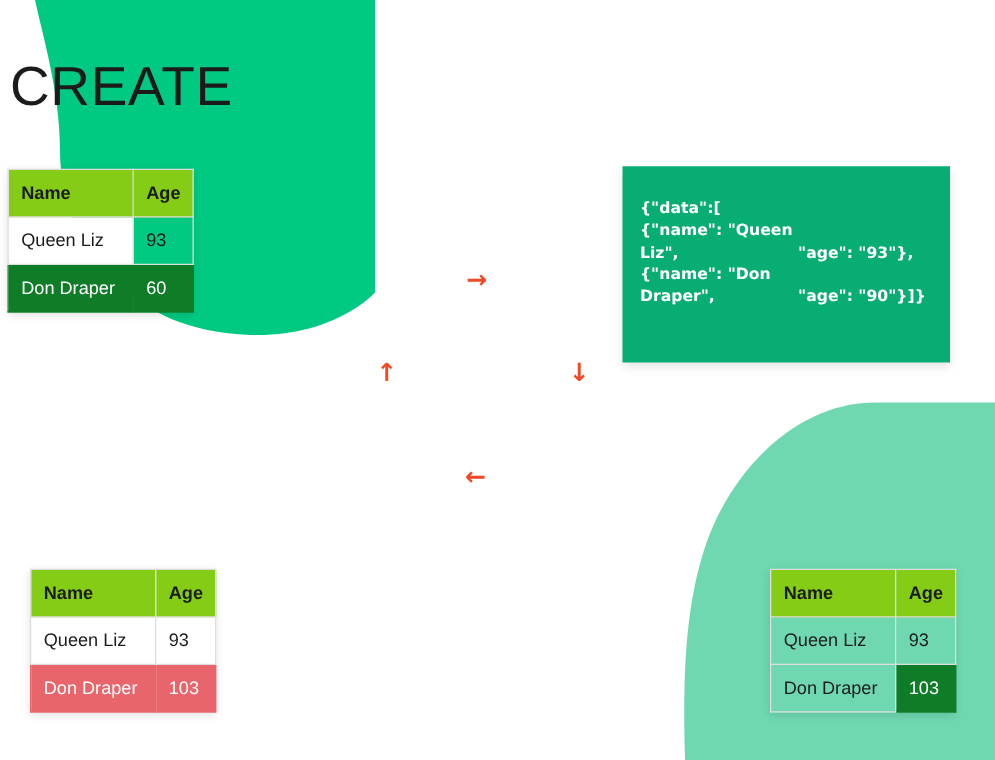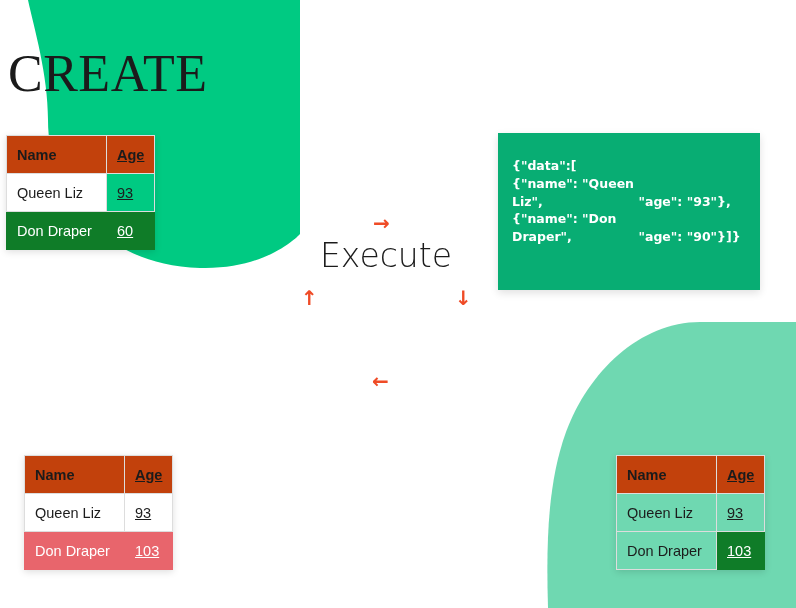--- a/index.html
+++ b/index.html
@@ -29,23 +29,23 @@
     position: absolute;
     left: 0; top: 0;
     width: 796px;
     height: 608px;
     pointer-events: none;
   }
 
   
   .heading {
     position: absolute;
-    font-family: Liberation Serif, serif;
+    font-family: Liberation Sans, sans-serif;
     font-weight: 300;
-    font-size: 52px;
+    font-size: 44px;
     line-height: 1;
     letter-spacing: 0.5px;
     color: #1b1b1b;
     white-space: nowrap;
   }
   #h-create { left: 8px;  top: 48px; }
   #h-read   { left: 644px; top: 48px; }
   #h-delete { left: 18px; top: 366px; }
   #h-update { left: 588px; top: 366px; }
 
@@ -60,28 +60,28 @@
   .crud-table th,
   .crud-table td {
     border: 1px solid #dddddd;
     padding: 0 10px;
     height: 38px;
     text-align: left;
     font-weight: normal;
     box-sizing: border-box;
   }
   .crud-table th {
-    background: #c2410c;
+    background: #84cc16;
     font-weight: bold;
     color: #1b1b1b;
     font-size: 14.5px;
   }
   .crud-table td.c-name { width: 96px; }
   .crud-table td.c-age,
-  .crud-table th.c-age { width: 44px; text-decoration: underline; }
+  .crud-table th.c-age { width: 44px; }
 
   
   #tbl-create { left: 6px; top: 135px; }
   #tbl-create th.c-name { width: 100px; }
   #tbl-create th.c-age  { width: 48px; }
   #tbl-create td.c-name { width: 100px; }
   #tbl-create td.c-age  { width: 48px; }
   #tbl-create tr.row-plain td { background: rgba(255,255,255,0.0); }
   #tbl-create tr.row-plain td.c-name { background: #ffffff; }
   #tbl-create tr.row-added td {
@@ -210,21 +210,20 @@
     <div class="json-col right">
       <div class="json-line json-spacer">&nbsp;</div>
       <div class="json-line json-spacer">&nbsp;</div>
       <div class="json-line">"age": "93"},</div>
       <div class="json-line json-spacer">&nbsp;</div>
       <div class="json-line">"age": "90"}]}</div>
     </div>
   </div>
 
   <div id="center-label">
-    <div>Execute</div>
   </div>
   <div class="arrow" id="arrow-right">→</div>
   <div class="arrow" id="arrow-up">↑</div>
   <div class="arrow" id="arrow-down">↓</div>
   <div class="arrow" id="arrow-left">←</div>
 
   <table class="crud-table" id="tbl-delete">
     <thead>
       <tr>
         <th class="c-name">Name</th>

